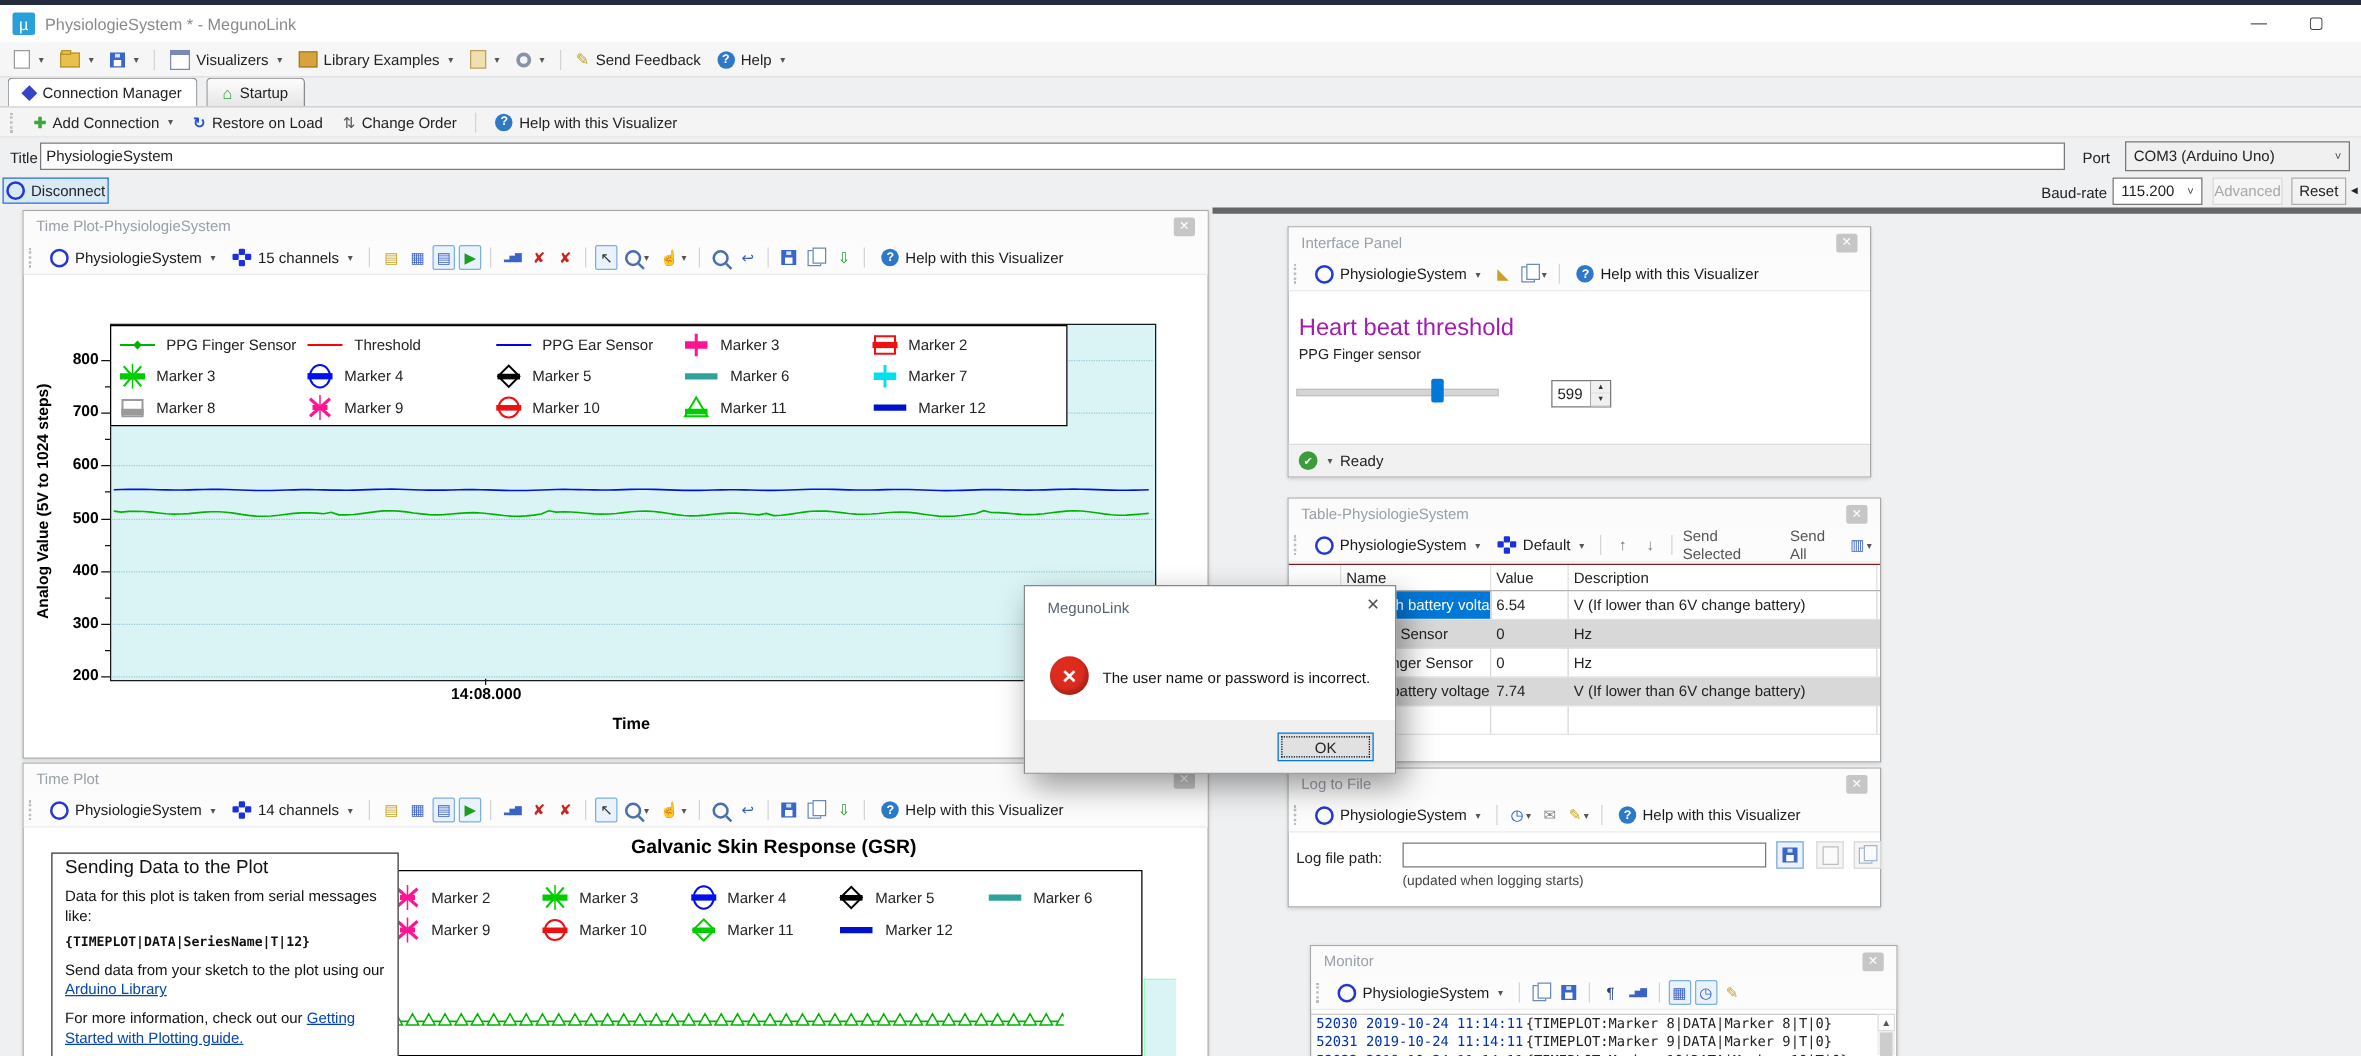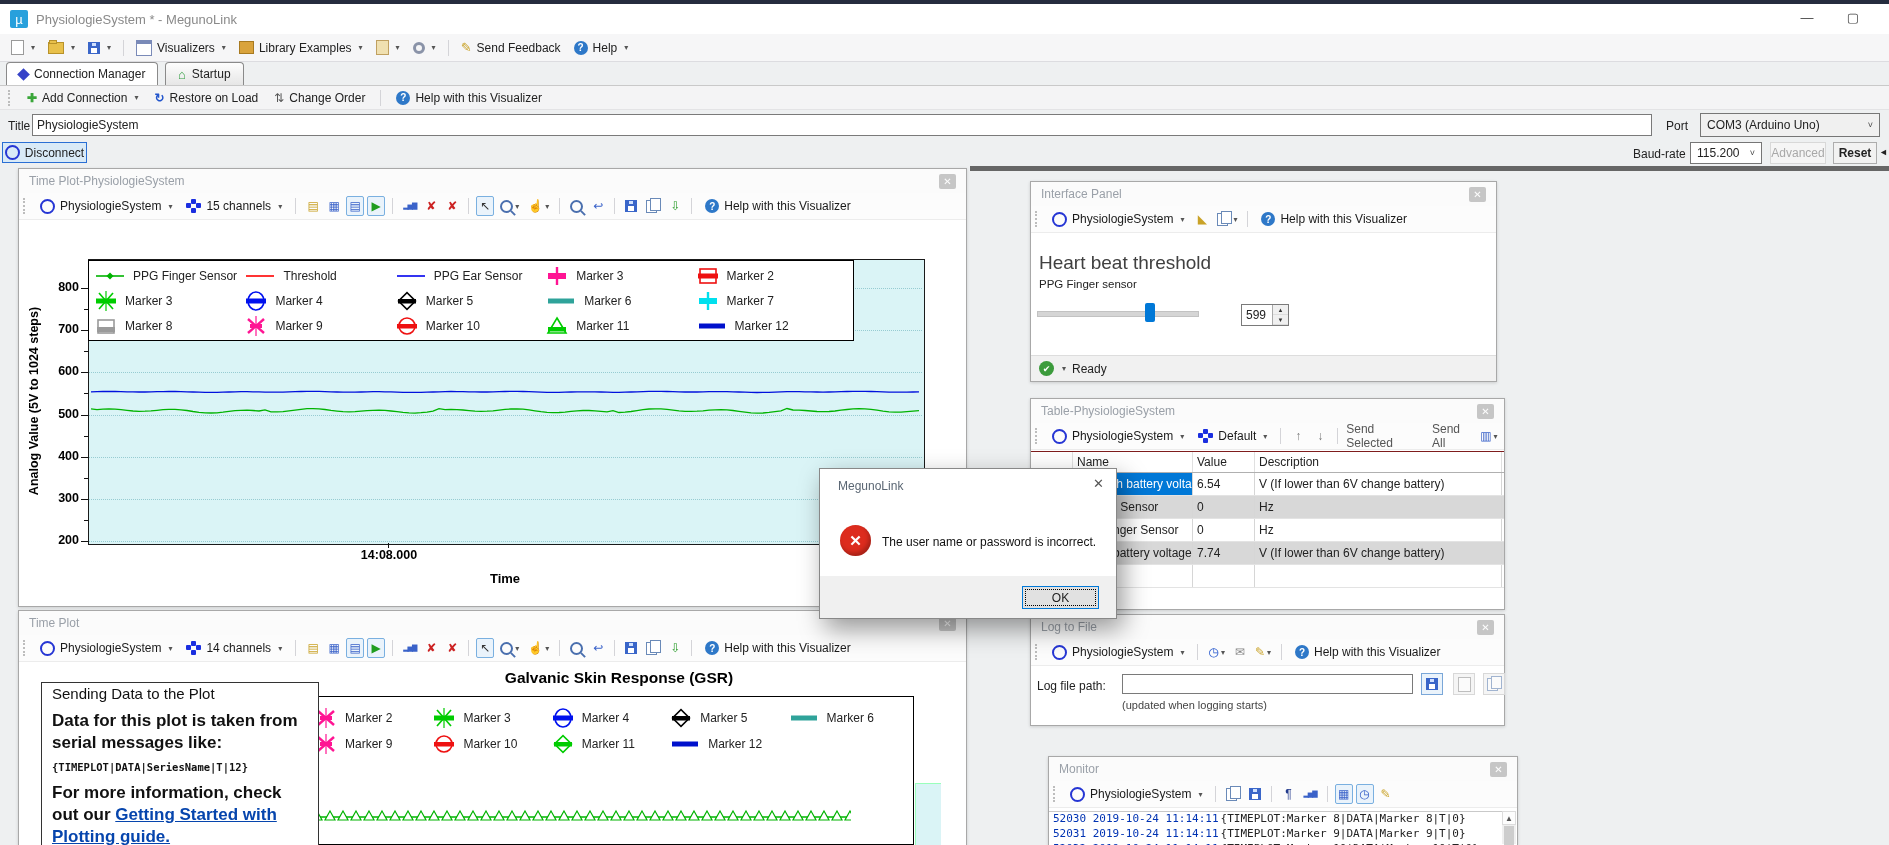--- a/index.html
+++ b/index.html
@@ -77,21 +77,21 @@
   .stripe{background:#d8d8d8;}
   .selcell{background:#0078d7;color:#fff;}
   
   .dialog{position:absolute;left:819px;top:468px;width:296px;height:149px;background:#fff;border:1px solid #888;box-shadow:6px 10px 24px rgba(0,0,0,.4);z-index:100;}
   .erricon{position:absolute;left:20px;top:56px;width:31px;height:31px;border-radius:50%;background:#dd2c1e;color:#fff;font-weight:bold;font-size:15px;display:flex;align-items:center;justify-content:center;box-shadow:inset -2px -3px 4px rgba(0,0,0,.25);}
   .dfooter{position:absolute;left:0;right:0;bottom:0;height:42px;background:#f0f0f0;}
   .okbtn{position:absolute;right:17px;top:10px;width:77px;height:23px;background:#e1e1e1;border:1px solid #0078d7;font-size:12px;display:flex;align-items:center;justify-content:center;outline:1px dotted #000;outline-offset:-4px;box-sizing:border-box;}
   .link{color:#0645ad;text-decoration:underline;}
   .mono{font-family:"DejaVu Sans Mono",monospace;}
   .infobox{position:absolute;left:22px;top:55px;width:278px;height:172px;border:1px solid #333;background:#fff;padding:2px 10px;box-sizing:border-box;z-index:4;margin-top:16px;}
-  .infobox p{margin:7px 0;font-size:17px;line-height:1.3;color:#111;font-weight:bold;}
+  .infobox p{margin:7px 0;font-size:12px;line-height:1.3;color:#111;}
   .mrow{height:15px;display:flex;font-family:"DejaVu Sans Mono",monospace;font-size:11px;white-space:nowrap;padding-left:4px;}
   .mrow .ts{color:#0033b3;}
   .mrow .msg{color:#222;margin-left:2px;}
   .scrollbar{position:absolute;right:1px;top:54px;bottom:1px;width:14px;background:#f0f0f0;}
   .scrollbar .up{height:14px;text-align:center;font-size:8px;color:#555;line-height:14px;background:#fdfdfd;border:1px solid #dcdcdc;box-sizing:border-box;}
   .scrollbar .thumb{margin:1px 2px;height:26px;background:#cdcdcd;}
   .ready{position:absolute;left:0;right:0;bottom:0;height:25px;background:#f1f1f1;border-top:1px solid #ddd;display:flex;align-items:center;gap:6px;padding-left:8px;}
   .okcirc{width:15px;height:15px;border-radius:50%;background:#3c9b3c;color:#fff;font-size:9px;display:flex;align-items:center;justify-content:center;}
   .spin{display:flex;flex-direction:column;width:15px;border-left:1px solid #aaa;height:100%;}
   .spin span{flex:1;font-size:6px;display:flex;align-items:center;justify-content:center;color:#333;background:#f0f0f0;border-bottom:1px solid #ddd;}
@@ -199,21 +199,21 @@
       <span>Disconnect</span>
   </div>
   <span class="abs" style="left:1633px;top:147px;">Baud-rate</span>
   <div class="selbox" style="left:1690px;top:142px;width:72px;height:22px;background:#fff;">
       <span>115.200</span>
       <span class="chev">˅</span>
     </div>
   <div class="btn disabled" style="left:1770px;top:142px;width:56px;height:22px;">
       <span>Advanced</span>
     </div>
-  <div class="btn" style="left:1833px;top:142px;width:44px;height:22px;font-weight:bold;">
+  <div class="btn" style="left:1833px;top:142px;width:44px;height:22px;">
       <span>Reset</span>
     </div>
   <span class="abs" style="left:1879px;top:147px;font-size:9px;color:#222;">◄</span>
 
   <div class="abs" style="left:970px;top:166px;width:919px;height:5px;background:#666;"></div>
 
   <div class="panel" style="left:18px;top:168px;width:947px;height:437px;">
     <div class="ptitle">
       <span>Time Plot-PhysiologieSystem</span>
       <span class="pclose">✕</span>
@@ -652,22 +652,22 @@
         <polygon points="500,4 505,13 495,13" fill="#fff" stroke="#00b300" stroke-width="1.2"></polygon>
         <polygon points="513,4 518,13 508,13" fill="#fff" stroke="#00b300" stroke-width="1.2"></polygon>
         <polygon points="526,4 531,13 521,13" fill="#fff" stroke="#00b300" stroke-width="1.2"></polygon>
         <polygon points="539,4 544,13 534,13" fill="#fff" stroke="#00b300" stroke-width="1.2"></polygon>
       </svg>
 
     <div class="infobox">
       <div style="font-size:15px;color:#111;margin-bottom:8px;">Sending Data to the Plot</div>
       <p>Data for this plot is taken from serial messages like:</p>
       <p class="mono" style="font-weight:bold;font-size:10.5px;">{TIMEPLOT|DATA|SeriesName|T|12}</p>
+      <p><span>Send data from your sketch to the plot using our</span> <a class="link">Arduino Library</a></p>
       <p><span>For more information, check out our</span> <a class="link">Getting Started with Plotting guide.</a></p>
-      <p><span>Send data from your sketch to the plot using our</span> <a class="link">Arduino Library</a></p>
     </div>
   </div>
 
   <div class="panel" style="left:1030px;top:181px;width:465px;height:199px;">
     <div class="ptitle">
       <span>Interface Panel</span>
       <span class="pclose">✕</span>
     </div>
     <div class="ptoolbar">
       <span class="grip"></span>
@@ -684,21 +684,21 @@
             <span class="copyi"></span>
             <span class="dd">▾</span>
           </span>
           <span class="sep"></span>
         </span>
       <span class="mitem">
           <span class="qicon">?</span>
           <span>Help with this Visualizer</span>
         </span>
     </div>
-    <div class="abs" style="left:8px;top:70px;font-size:19px;color:#404040;">Heart beat threshold</div>
+    <div class="abs" style="left:8px;top:70px;font-size:19px;color:#a21caf;">Heart beat threshold</div>
     <div class="abs" style="left:8px;top:96px;font-size:11.5px;color:#222;">PPG Finger sensor</div>
     <div class="abs" style="left:6px;top:129px;width:160px;height:4px;background:#d5d5d5;border:1px solid #c2c2c2;"></div>
     <div class="abs" style="left:114px;top:121px;width:10px;height:19px;background:#0078d7;border-radius:2px;"></div>
     <div class="tinput" style="left:210px;top:122px;width:48px;height:22px;padding:0;">
       <span style="padding-left:4px;flex:1;">599</span>
       <span class="spin">
           <span>▲</span>
           <span>▼</span>
         </span>
     </div>

